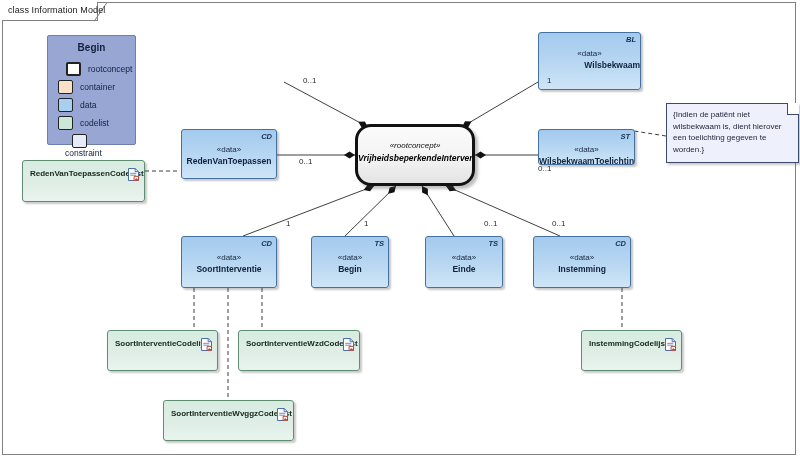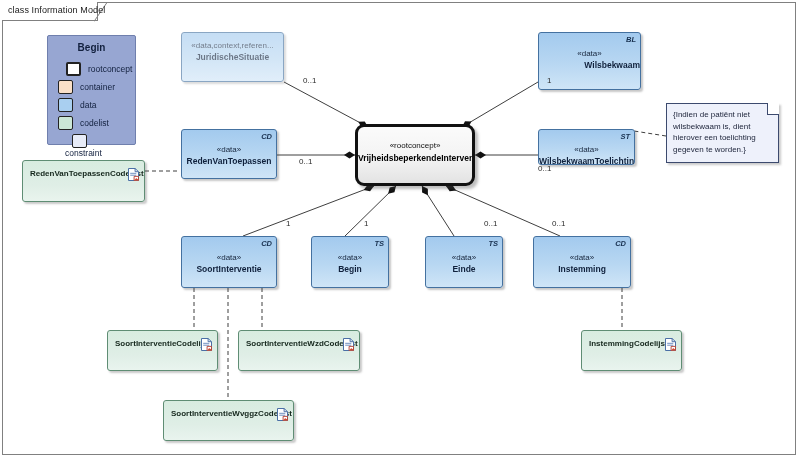--- a/index.html
+++ b/index.html
@@ -156,22 +156,23 @@
     font-size: 7.5px;
     font-style: italic;
     font-weight: bold;
     color: #18304f;
   }
 
   
   .node.root {
     background: linear-gradient(to bottom, #fbfbfb 0%, #f2f2f2 60%, #e3e3e3 100%);
     border: 3px solid #111111;
-    border-radius: 9px;
+    border-radius: 16px;
     box-shadow: 3px 3px 3px rgba(70,70,70,0.35);
+    font-style: italic;
   }
   .node.root .stereo {
     font-size: 8px;
     color: #111111;
   }
   .node.root .nm {
     font-size: 8.5px;
     font-weight: bold;
     color: #000000;
   }
@@ -303,24 +304,20 @@
     <div class="legend-row" style="top:80px;">
       <span class="legend-swatch codelist"></span>
       <span class="legend-label">codelist</span>
     </div>
     <div class="legend-row" style="top:98px;flex-direction:column;">
       <span class="legend-swatch constraint"></span>
       <span class="legend-label">constraint</span>
     </div>
   </div>
 
-  <div class="node data faded" style="left:181px; top:32px; width:103px; height:50px;">
-    <div class="stereo" style="top:8px;">«data,context,referen...</div>
-    <div class="nm" style="top:19px;">JuridischeSituatie</div>
-  </div>
 
   <div class="node data" style="left:538px; top:32px; width:103px; height:58px;">
     <div class="type-tag">BL</div>
     <div class="stereo" style="top:16px;">«data»</div>
     <div class="nm" style="top:27px;text-align:right;">Wilsbekwaam</div>
   </div>
 
   <div class="node data" style="left:181px; top:129px; width:96px; height:50px;">
     <div class="type-tag">CD</div>
     <div class="stereo" style="top:15px;">«data»</div>
@@ -425,21 +422,21 @@
         <path d="M0.5,0.5 h6.6 l3.4,3.2 v8.8 h-10 z" fill="#ffffff" stroke="#4a6fa5" stroke-width="1"></path>
         <path d="M7.1,0.5 v3.2 h3.4" fill="none" stroke="#4a6fa5" stroke-width="1"></path>
         <line x1="2.2" y1="5.3" x2="8.3" y2="5.3" stroke="#6f8fc0" stroke-width="1"></line>
         <line x1="2.2" y1="7.2" x2="8.3" y2="7.2" stroke="#6f8fc0" stroke-width="1"></line>
         <path d="M6.1,8.4 h4.4 v4.2 h-4.4 z" fill="#ffffff" stroke="#b03b2e" stroke-width="0.9"></path>
         <path d="M6.6,11.9 l1.6,-2 l1.2,1.3 l0.7,-0.8 v1.5 z" fill="#d04a33"></path>
       </svg>
     </span>
   </div>
 
-  <div class="note" style="left:666px; top:103px; width:113px; height:60px;">
+  <div class="note" style="left:666px; top:103px; width:133px; height:60px;">
     <div class="note-fold"></div>
     <div class="note-text">{Indien de patiënt niet wilsbekwaam is, dient hierover een toelichting gegeven te worden.}</div>
   </div>
 
   <div class="mult" style="left:283px; top:76px;">0..1</div>
   <div class="mult" style="left:527px; top:76px;">1</div>
   <div class="mult" style="left:279px; top:157px;">0..1</div>
   <div class="mult" style="left:518px; top:164px;">0..1</div>
   <div class="mult" style="left:266px; top:219px;">1</div>
   <div class="mult" style="left:344px; top:219px;">1</div>

